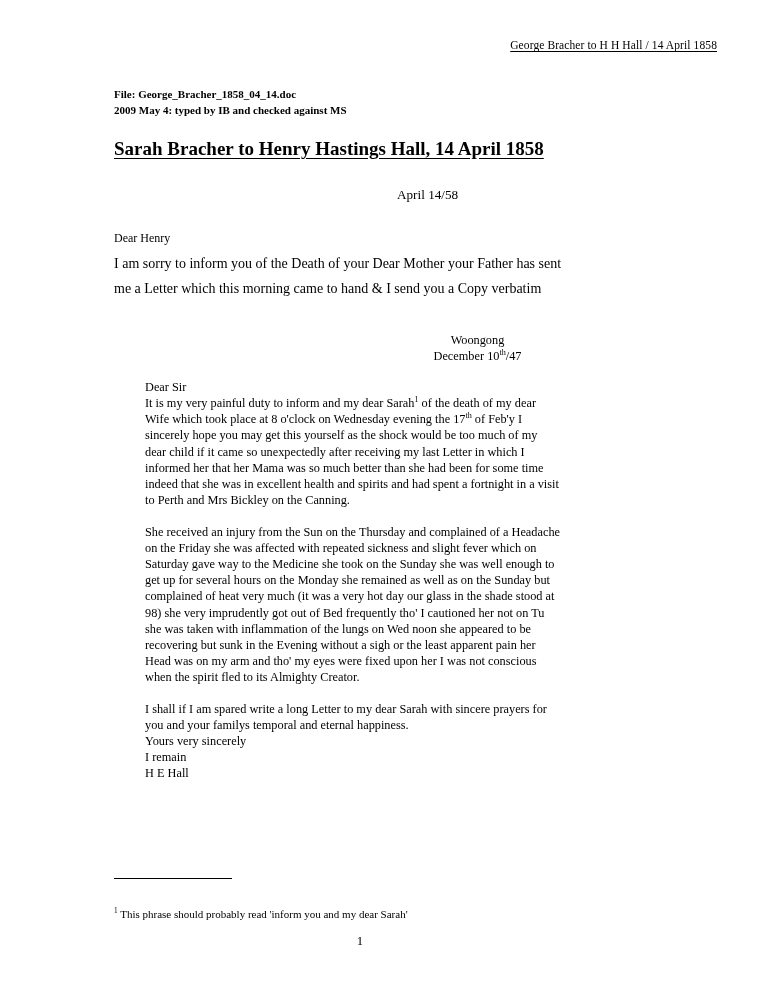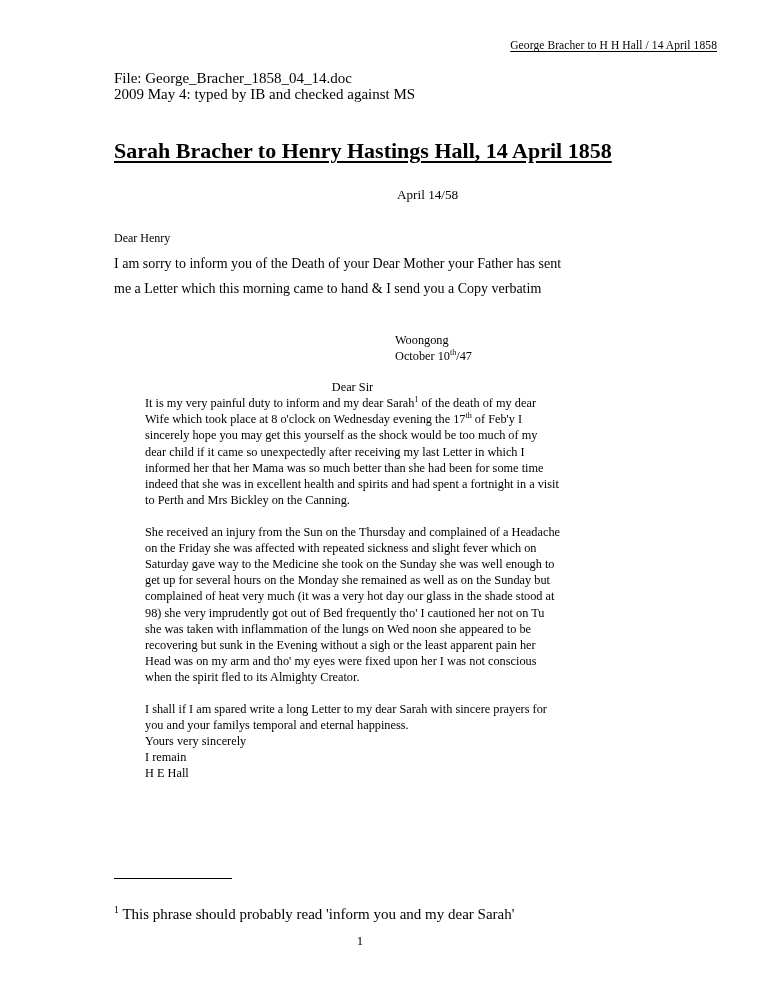--- a/index.html
+++ b/index.html
@@ -34,33 +34,34 @@
   }
   .running-header .hdr-text {
     text-decoration: underline;
     text-underline-offset: 2px;
     white-space: nowrap;
   }
 
   
   .file-meta {
     position: absolute;
-    top: 70px;
-    left: 114px;
-    font-size: 15px;
+    top: 86px;
+    left: 114px;
+    font-size: 11px;
     line-height: 16px;
+    font-weight: bold;
   }
   .file-meta div { white-space: nowrap; }
 
   
   .doc-title {
     position: absolute;
     top: 138px;
     left: 114px;
-    font-size: 22px;
+    font-size: 19px;
     font-weight: bold;
     text-decoration: underline;
     text-underline-offset: 3px;
     white-space: nowrap;
   }
 
   
   .outer-letter {
     position: absolute;
     top: 182px;
@@ -87,24 +88,24 @@
   .inner-letter {
     position: absolute;
     top: 332px;
     left: 145px;
     width: 415px;
     font-size: 12.3px;
     line-height: 16.1px;
   }
   .inner-place-block {
     margin-left: 250px;
+    text-align: center;
   }
   .inner-salutation {
     margin-top: 15px;
-    text-align: center;
   }
   .inner-para {
     margin: 0;
   }
   .inner-para.spaced {
     margin-top: 16.1px;
   }
   .sign-off div { white-space: nowrap; }
 
   sup {
@@ -120,21 +121,21 @@
     top: 878px;
     width: 470px;
   }
   .footnote-rule {
     width: 118px;
     height: 0;
     border-top: 1.2px solid #000;
     margin-bottom: 6px;
   }
   .footnote-text {
-    font-size: 15px;
+    font-size: 11px;
     line-height: 14px;
     margin-top: 28px;
   }
 
   
   .page-number {
     position: absolute;
     top: 934px;
     left: 0;
     width: 772px;
@@ -164,21 +165,21 @@
       <div>April 14/58</div>
     </div>
     <div class="outer-salutation">Dear Henry</div>
     <div class="outer-body">I am sorry to inform you of the Death of your Dear Mother your Father has sent me a Letter which this morning came to hand &amp; I send you a Copy verbatim</div>
   </div>
 
   <div class="inner-letter">
 
     <div class="inner-place-block">
       <div>Woongong</div>
-      <div><span>October 10</span><sup>th</sup><span>/47</span></div>
+      <div><span>December 10</span><sup>th</sup><span>/47</span></div>
     </div>
 
     <div class="inner-salutation">Dear Sir</div>
 
     <p class="inner-para"><span>It is my very painful duty to inform and my dear Sarah</span><sup>1</sup><span> of the death of my dear Wife which took place at 8 o'clock on Wednesday evening the 17</span><sup>th</sup><span> of Feb'y I sincerely hope you may get this yourself as the shock would be too much of my dear child if it came so unexpectedly after receiving my last Letter in which I informed her that her Mama was so much better than she had been for some time indeed that she was in excellent health and spirits and had spent a fortnight in a visit to Perth and Mrs Bickley on the Canning.</span></p>
 
     <p class="inner-para spaced">She received an injury from the Sun on the Thursday and complained of a Headache on the Friday she was affected with repeated sickness and slight fever which on Saturday gave way to the Medicine she took on the Sunday she was well enough to get up for several hours on the Monday she remained as well as on the Sunday but complained of heat very much (it was a very hot day our glass in the shade stood at 98) she very imprudently got out of Bed frequently tho' I cautioned her not on Tu she was taken with inflammation of the lungs on Wed noon she appeared to be recovering but sunk in the Evening without a sigh or the least apparent pain her Head was on my arm and tho' my eyes were fixed upon her I was not conscious when the spirit fled to its Almighty Creator.</p>
 
     <p class="inner-para spaced">I shall if I am spared write a long Letter to my dear Sarah with sincere prayers for you and your familys temporal and eternal happiness.</p>
 

